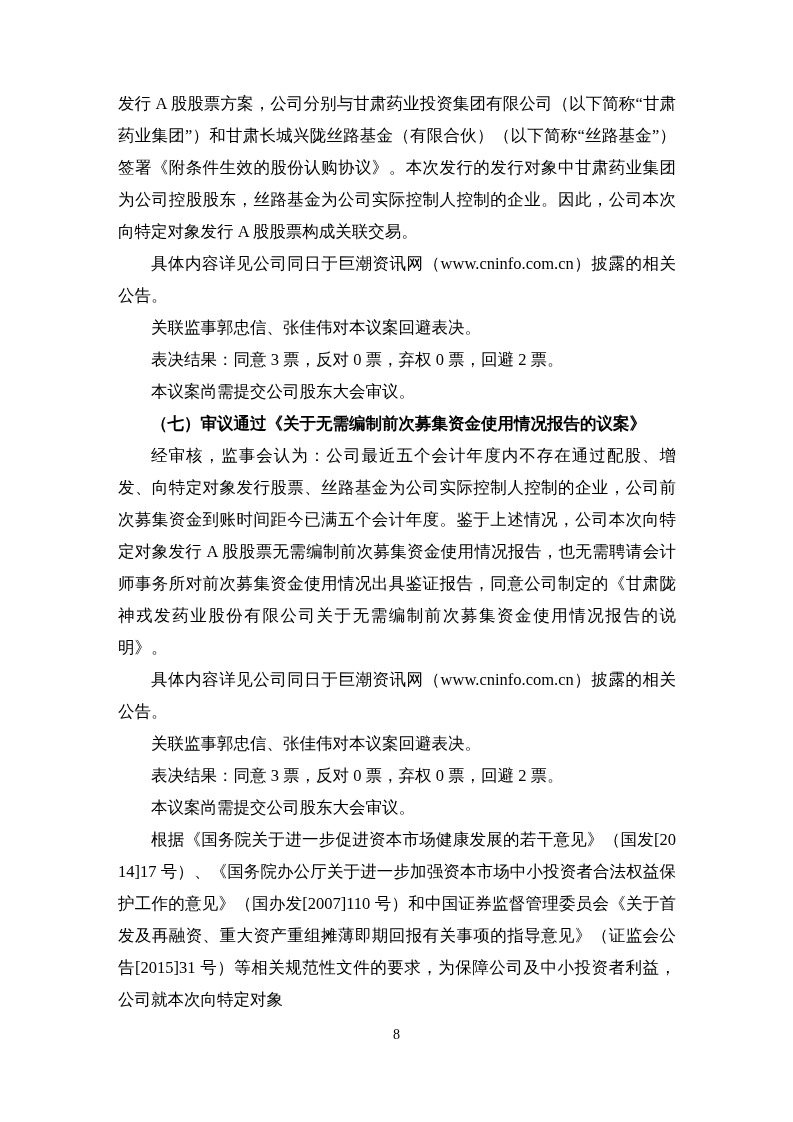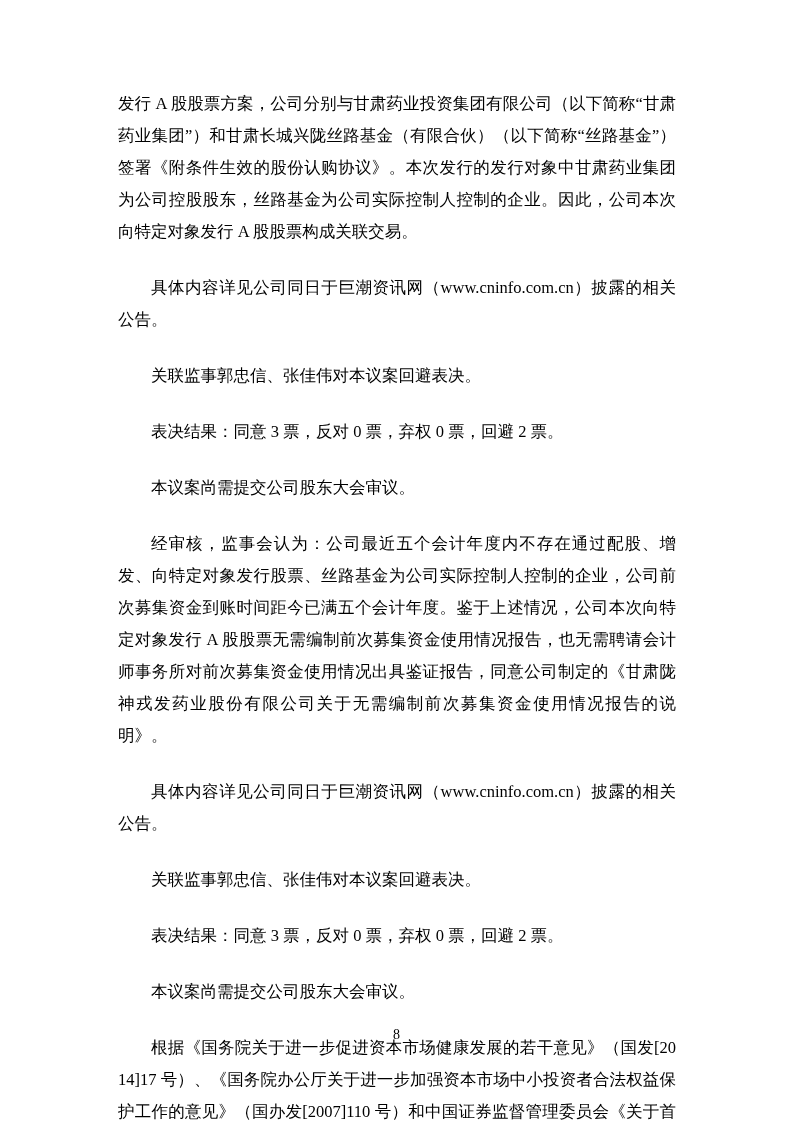--- a/index.html
+++ b/index.html
@@ -26,21 +26,20 @@
     margin: 0;
     padding: 0;
     font-size: 16.5px;
     line-height: 32px;
     text-align: justify;
     text-justify: inter-ideograph;
     word-break: break-all;
   }
   .content p.indent {
     text-indent: 2em;
-    margin-top: 24px;
   }
   .content p.heading {
     font-weight: bold;
   }
   .footer {
     position: absolute;
     left: 0;
     top: 1026px;
     width: 100%;
     text-align: center;
@@ -52,20 +51,21 @@
 </head>
 <body>
 
 <div class="page">
   <div class="content">
     <p class="body">发行 A 股股票方案，公司分别与甘肃药业投资集团有限公司（以下简称“甘肃药业集团”）和甘肃长城兴陇丝路基金（有限合伙）（以下简称“丝路基金”）签署《附条件生效的股份认购协议》。本次发行的发行对象中甘肃药业集团为公司控股股东，丝路基金为公司实际控制人控制的企业。因此，公司本次向特定对象发行 A 股股票构成关联交易。</p>
     <p class="body indent">具体内容详见公司同日于巨潮资讯网（www.cninfo.com.cn）披露的相关公告。</p>
     <p class="body indent">关联监事郭忠信、张佳伟对本议案回避表决。</p>
     <p class="body indent">表决结果：同意 3 票，反对 0 票，弃权 0 票，回避 2 票。</p>
     <p class="body indent">本议案尚需提交公司股东大会审议。</p>
+    <p class="heading indent">（七）审议通过《关于无需编制前次募集资金使用情况报告的议案》</p>
     <p class="body indent">经审核，监事会认为：公司最近五个会计年度内不存在通过配股、增发、向特定对象发行股票、丝路基金为公司实际控制人控制的企业，公司前次募集资金到账时间距今已满五个会计年度。鉴于上述情况，公司本次向特定对象发行 A 股股票无需编制前次募集资金使用情况报告，也无需聘请会计师事务所对前次募集资金使用情况出具鉴证报告，同意公司制定的《甘肃陇神戎发药业股份有限公司关于无需编制前次募集资金使用情况报告的说明》。</p>
     <p class="body indent">具体内容详见公司同日于巨潮资讯网（www.cninfo.com.cn）披露的相关公告。</p>
     <p class="body indent">关联监事郭忠信、张佳伟对本议案回避表决。</p>
     <p class="body indent">表决结果：同意 3 票，反对 0 票，弃权 0 票，回避 2 票。</p>
     <p class="body indent">本议案尚需提交公司股东大会审议。</p>
     <p class="body indent">根据《国务院关于进一步促进资本市场健康发展的若干意见》（国发[2014]17 号）、《国务院办公厅关于进一步加强资本市场中小投资者合法权益保护工作的意见》（国办发[2007]110 号）和中国证券监督管理委员会《关于首发及再融资、重大资产重组摊薄即期回报有关事项的指导意见》（证监会公告[2015]31 号）等相关规范性文件的要求，为保障公司及中小投资者利益，公司就本次向特定对象</p>
   </div>
   <div class="footer">8</div>
 </div>
 

